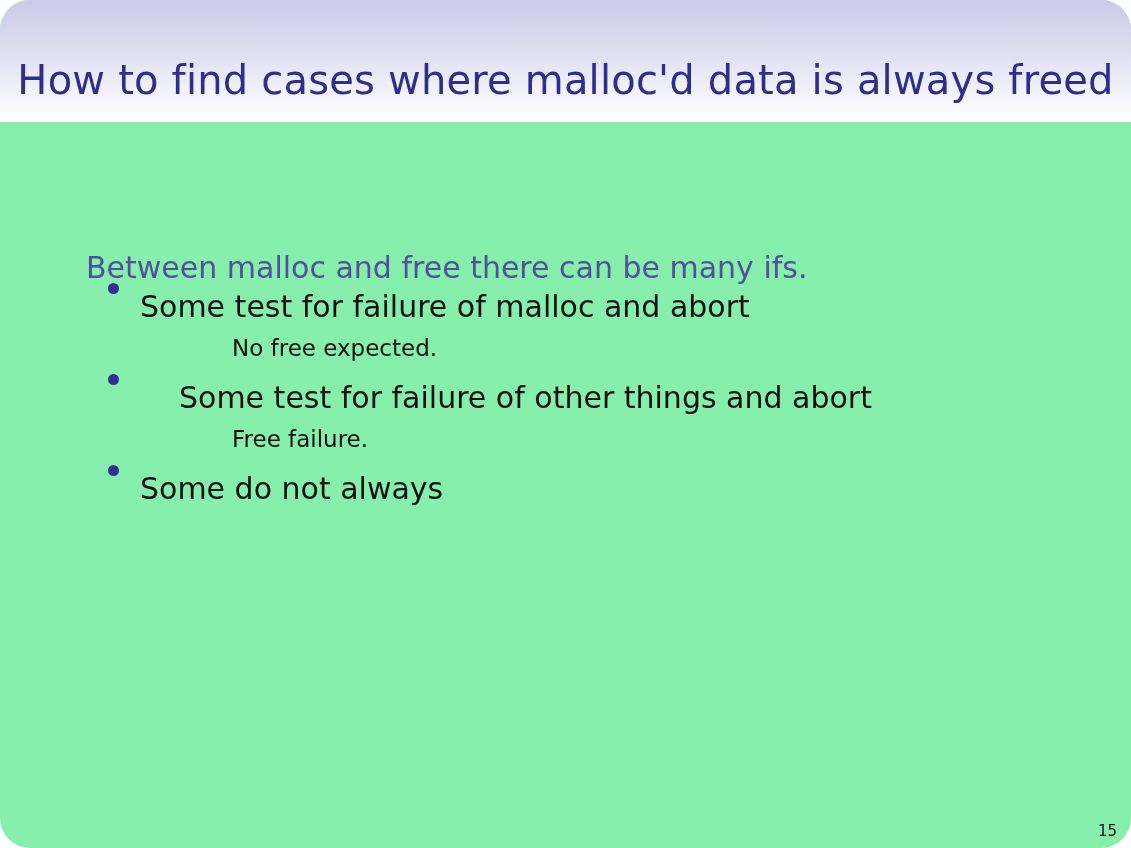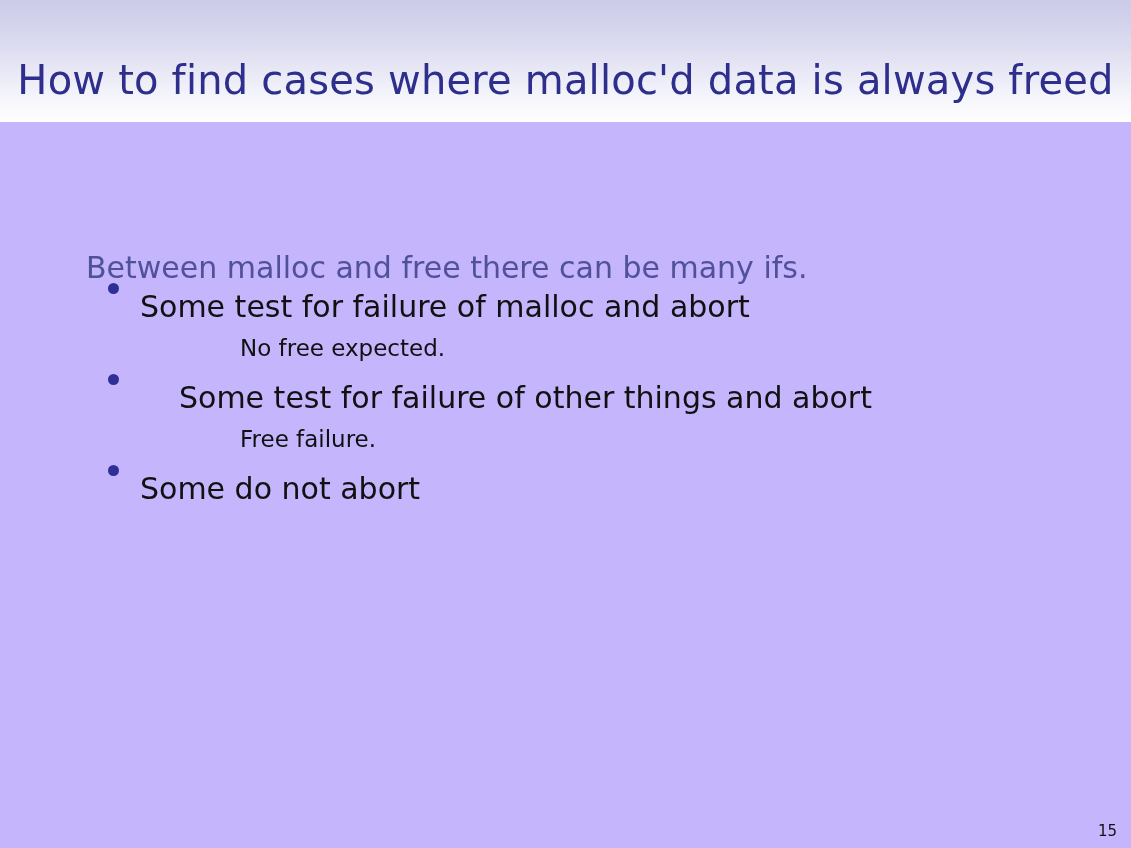--- a/index.html
+++ b/index.html
@@ -7,22 +7,23 @@
     padding: 0;
     background: #ffffff;
   }
   body {
     font-family: "DejaVu Sans", sans-serif;
   }
   #slide {
     position: relative;
     width: 1131px;
     height: 848px;
-    background: #c4b5fd;
+    background: #86efac;
     overflow: hidden;
+    border-radius: 30px;
   }
   #header-gradient {
     position: absolute;
     left: 0;
     top: 0;
     width: 1131px;
     height: 122px;
     background: linear-gradient(to bottom, #cbcbe8 0%, #d2d2ec 18%, #e2e2f3 48%, #f3f3fb 76%, #ffffff 100%);
   }
   #slide-title {
@@ -70,21 +71,21 @@
     top: -7px;
     flex: 0 0 auto;
   }
   .bullet-text {
     font-size: 30px;
     line-height: 34px;
     color: #111111;
   }
   .sub-line {
     position: absolute;
-    left: 240px;
+    left: 232px;
     font-size: 23px;
     line-height: 27px;
     color: #111111;
     white-space: nowrap;
   }
   #b1 { top: 58px; }
   #s1 { top: 103px; }
   #b2 { top: 149px; gap: 39px; }
   #s2 { top: 194px; }
   #b3 { top: 240px; }
@@ -120,20 +121,20 @@
 
     <div class="bullet-row" id="b2">
       <span class="bullet-dot"></span>
       <span class="bullet-text">Some test for failure of other things and abort</span>
     </div>
 
     <div class="sub-line" id="s2">Free failure.</div>
 
     <div class="bullet-row" id="b3">
       <span class="bullet-dot"></span>
-      <span class="bullet-text">Some do not abort</span>
+      <span class="bullet-text">Some do not always</span>
     </div>
 
   </div>
 
   <div id="page-number">15</div>
 
 </div>
 
 </body></html>

